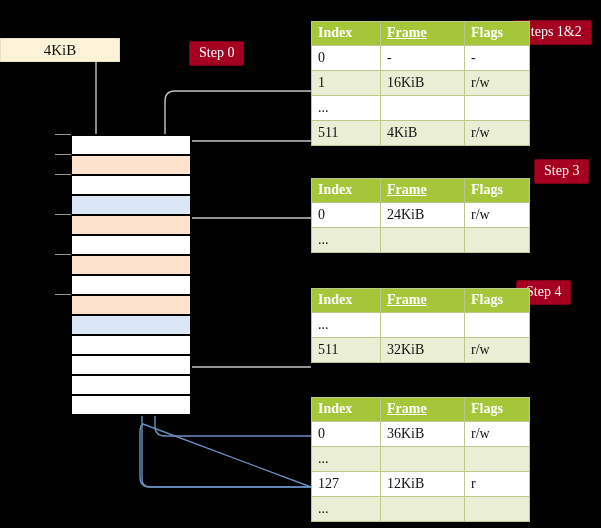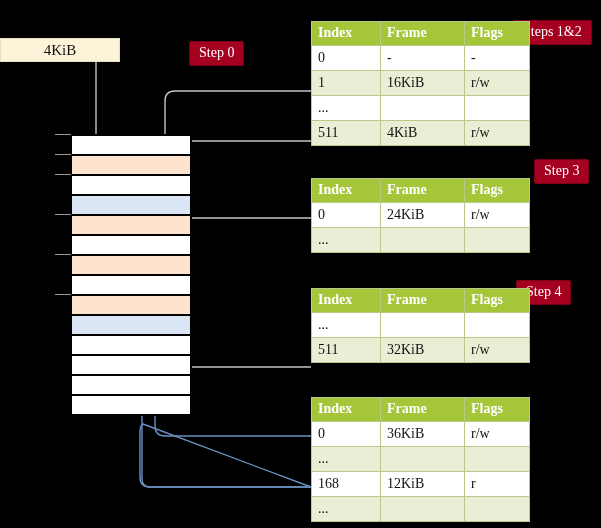--- a/index.html
+++ b/index.html
@@ -111,21 +111,21 @@
     border: 1px solid #b9c98a;
     color: #111111;
     height: 17px;
     white-space: nowrap;
     overflow: hidden;
   }
   .ptable tr.alt td { background: #e9eed4; }
   .ptable tr.norm td { background: #ffffff; }
   .ptable td.hl { background: #ffffa0; }
   .col-index { width: 56px; }
-  .col-frame { width: 71px; }
+  .col-frame { width: 71px; text-decoration: underline; }
   .col-flags { width: 52px; }
 
   .tbl-1 { left: 311px; top: 21px; }
   .tbl-2 { left: 311px; top: 178px; }
   .tbl-3 { left: 311px; top: 288px; }
   .tbl-4 { left: 311px; top: 397px; }
 </style>
 </head>
 <body>
 
@@ -280,21 +280,21 @@
         <td>0</td>
         <td>36KiB</td>
         <td>r/w</td>
       </tr>
       <tr class="alt">
         <td>...</td>
         <td></td>
         <td></td>
       </tr>
       <tr class="norm">
-        <td>168</td>
+        <td>127</td>
         <td>12KiB</td>
         <td>r</td>
       </tr>
       <tr class="alt">
         <td>...</td>
         <td></td>
         <td></td>
       </tr>
     </tbody>
   </table>

